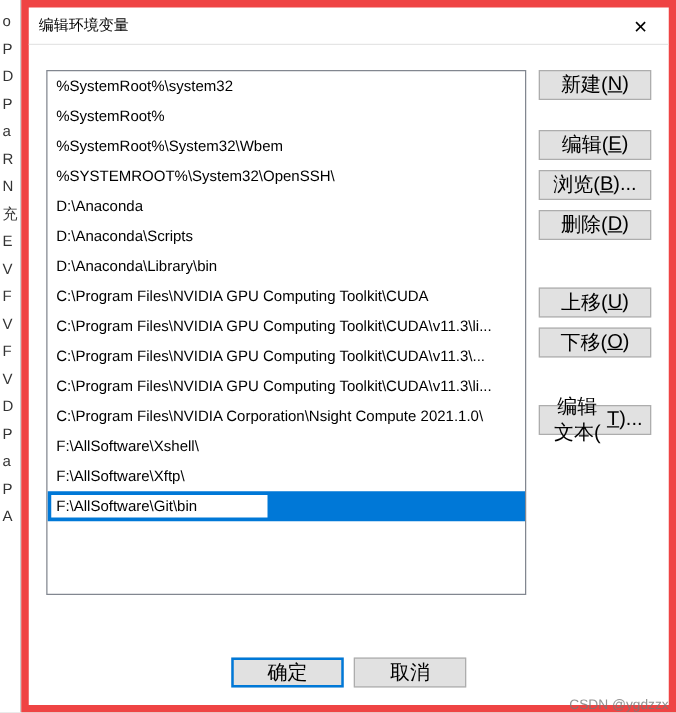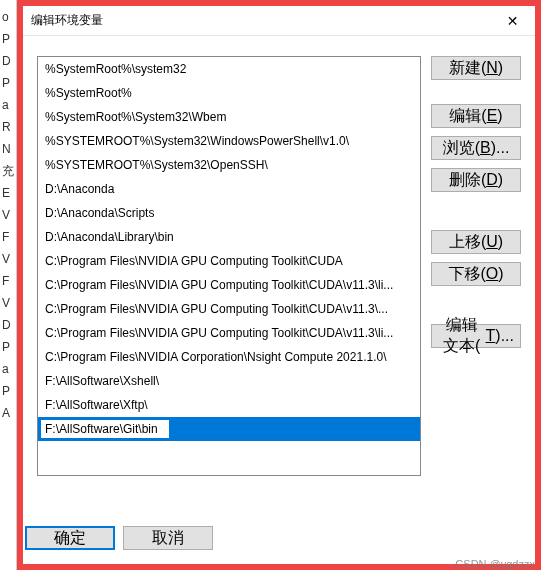--- a/index.html
+++ b/index.html
@@ -77,21 +77,21 @@
     overflow: hidden;
     text-overflow: ellipsis;
     cursor: default;
     border: 1px solid transparent;
   }
   .list-item.editing {
     background: #0078d7;
     padding: 2px 2px;
   }
   .list-item.editing .edit-input {
-    width: 128px;
+    width: 173px;
     background: #fff;
     color: #000;
     border: none;
     font-size: 12px;
     font-family: inherit;
     padding: 2px 4px;
     outline: none;
   }
   .btn-col {
     width: 90px;
@@ -106,23 +106,23 @@
     font-size: 16px;
     color: #000;
     cursor: pointer;
     display: flex;
     align-items: center;
     justify-content: center;
   }
   .btn u { text-decoration: underline; }
   .footer {
     display: flex;
-    justify-content: flex-start;
+    justify-content: center;
     gap: 8px;
-    padding: 10px 2px 14px;
+    padding: 10px 22px 14px;
   }
   .footer .btn { width: 90px; }
   .footer .btn.default { border: 2px solid #0078d7; background:#e1e1e1; }
   .watermark {
     position: absolute;
     right: 6px;
     bottom: 0px;
     font-size: 11px;
     color: rgba(120,120,120,0.8);
   }
@@ -163,21 +163,20 @@
     <div class="close-btn">
       <span>✕</span>
     </div>
   </div>
 
   <div class="content">
     <div class="list-wrap" id="list-wrap">
         <div class="list-item">%SystemRoot%\system32</div>
         <div class="list-item">%SystemRoot%</div>
         <div class="list-item">%SystemRoot%\System32\Wbem</div>
-        <div class="list-item">%SYSTEMROOT%\System32\WindowsPowerShell\v1.0\</div>
         <div class="list-item">%SYSTEMROOT%\System32\OpenSSH\</div>
         <div class="list-item">D:\Anaconda</div>
         <div class="list-item">D:\Anaconda\Scripts</div>
         <div class="list-item">D:\Anaconda\Library\bin</div>
         <div class="list-item">C:\Program Files\NVIDIA GPU Computing Toolkit\CUDA</div>
         <div class="list-item">C:\Program Files\NVIDIA GPU Computing Toolkit\CUDA\v11.3\li...</div>
         <div class="list-item">C:\Program Files\NVIDIA GPU Computing Toolkit\CUDA\v11.3\...</div>
         <div class="list-item">C:\Program Files\NVIDIA GPU Computing Toolkit\CUDA\v11.3\li...</div>
         <div class="list-item">C:\Program Files\NVIDIA Corporation\Nsight Compute 2021.1.0\</div>
         <div class="list-item">F:\AllSoftware\Xshell\</div>

